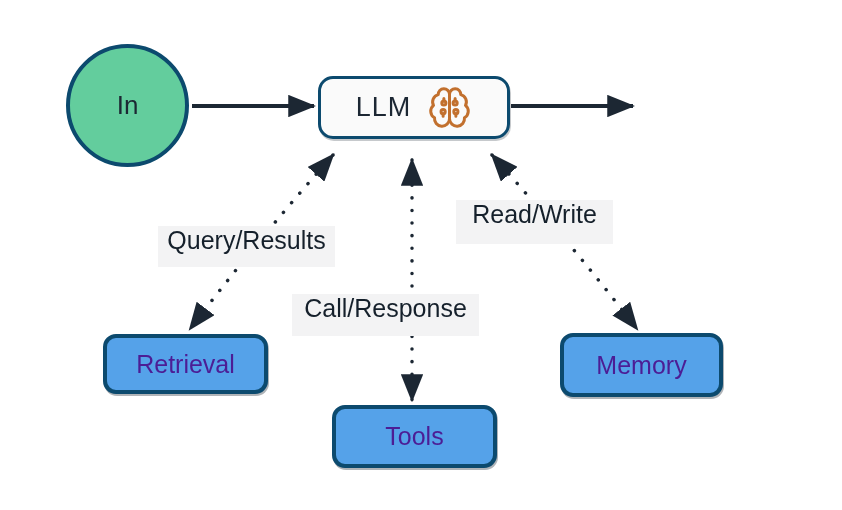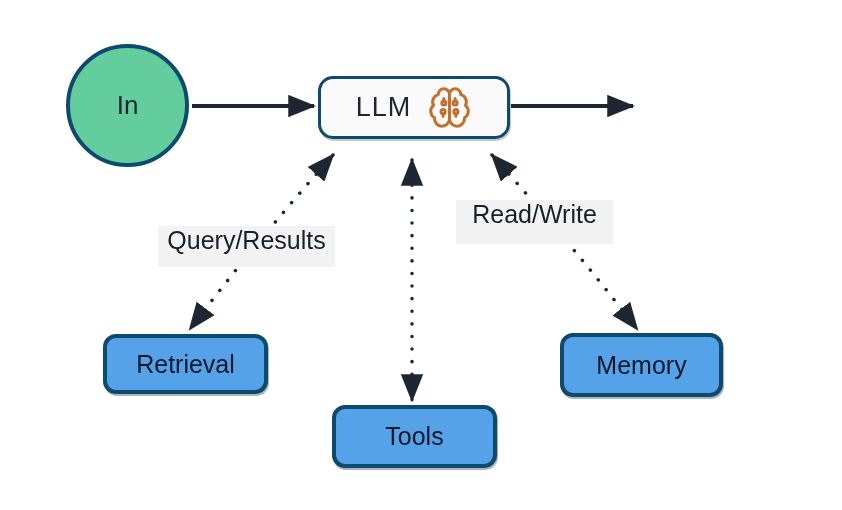--- a/index.html
+++ b/index.html
@@ -10,21 +10,21 @@
   .layer{position:absolute;inset:0;width:842px;height:510px;}
   .node{position:absolute;display:flex;align-items:center;justify-content:center;
         box-sizing:border-box;border:4px solid #0c4a6e;}
   .circle{width:123px;height:123px;border-radius:50%;font-size:26px;font-weight:500;}
   .circle.in{left:66px;top:44px;background:#63cd9d;}
   .circle.out{left:637px;top:44px;background:#e8581c;}
   .llm-box{left:318px;top:76px;width:192px;height:63px;border-radius:15px;
            background:#fafafa;border-width:3.5px;gap:16px;
            box-shadow:1px 2px 0 rgba(28,39,51,.25);}
   .llm-box .llm-text{font-size:27px;font-weight:500;letter-spacing:1px;}
-  .bluebox{border-radius:13px;background:#55a2e9;color:#0f172a;font-size:25px;
+  .bluebox{border-radius:13px;background:#55a2e9;color:#4c1d95;font-size:25px;
            font-weight:500;box-shadow:1px 2px 0 rgba(28,39,51,.35);}
   .bluebox.retrieval{left:103px;top:334px;width:165px;height:60px;}
   .bluebox.tools{left:332px;top:405px;width:165px;height:63px;}
   .bluebox.memory{left:560px;top:333px;width:163px;height:64px;}
   .edge-label{position:absolute;display:flex;align-items:flex-start;justify-content:center;
               background:#f3f3f4;font-size:25px;font-weight:500;color:#15202b;}
   .edge-label.ql{left:158px;top:226px;width:177px;height:41px;}
   .edge-label.cr{left:292px;top:294px;width:187px;height:42px;}
   .edge-label.rw{left:456px;top:200px;width:157px;height:44px;}
   .brain-icon-svg{width:45px;height:45px;display:block;}
@@ -81,17 +81,20 @@
     <span>Memory</span>
   </div>
 
   <div class="node bluebox tools">
     <span>Tools</span>
   </div>
 
   <div class="edge-label ql">
     <span>Query/Results</span>
   </div>
+  <div class="edge-label cr">
+    <span>Call/Response</span>
+  </div>
   <div class="edge-label rw">
     <span>Read/Write</span>
   </div>
 
 </div>
 
 </body></html>

